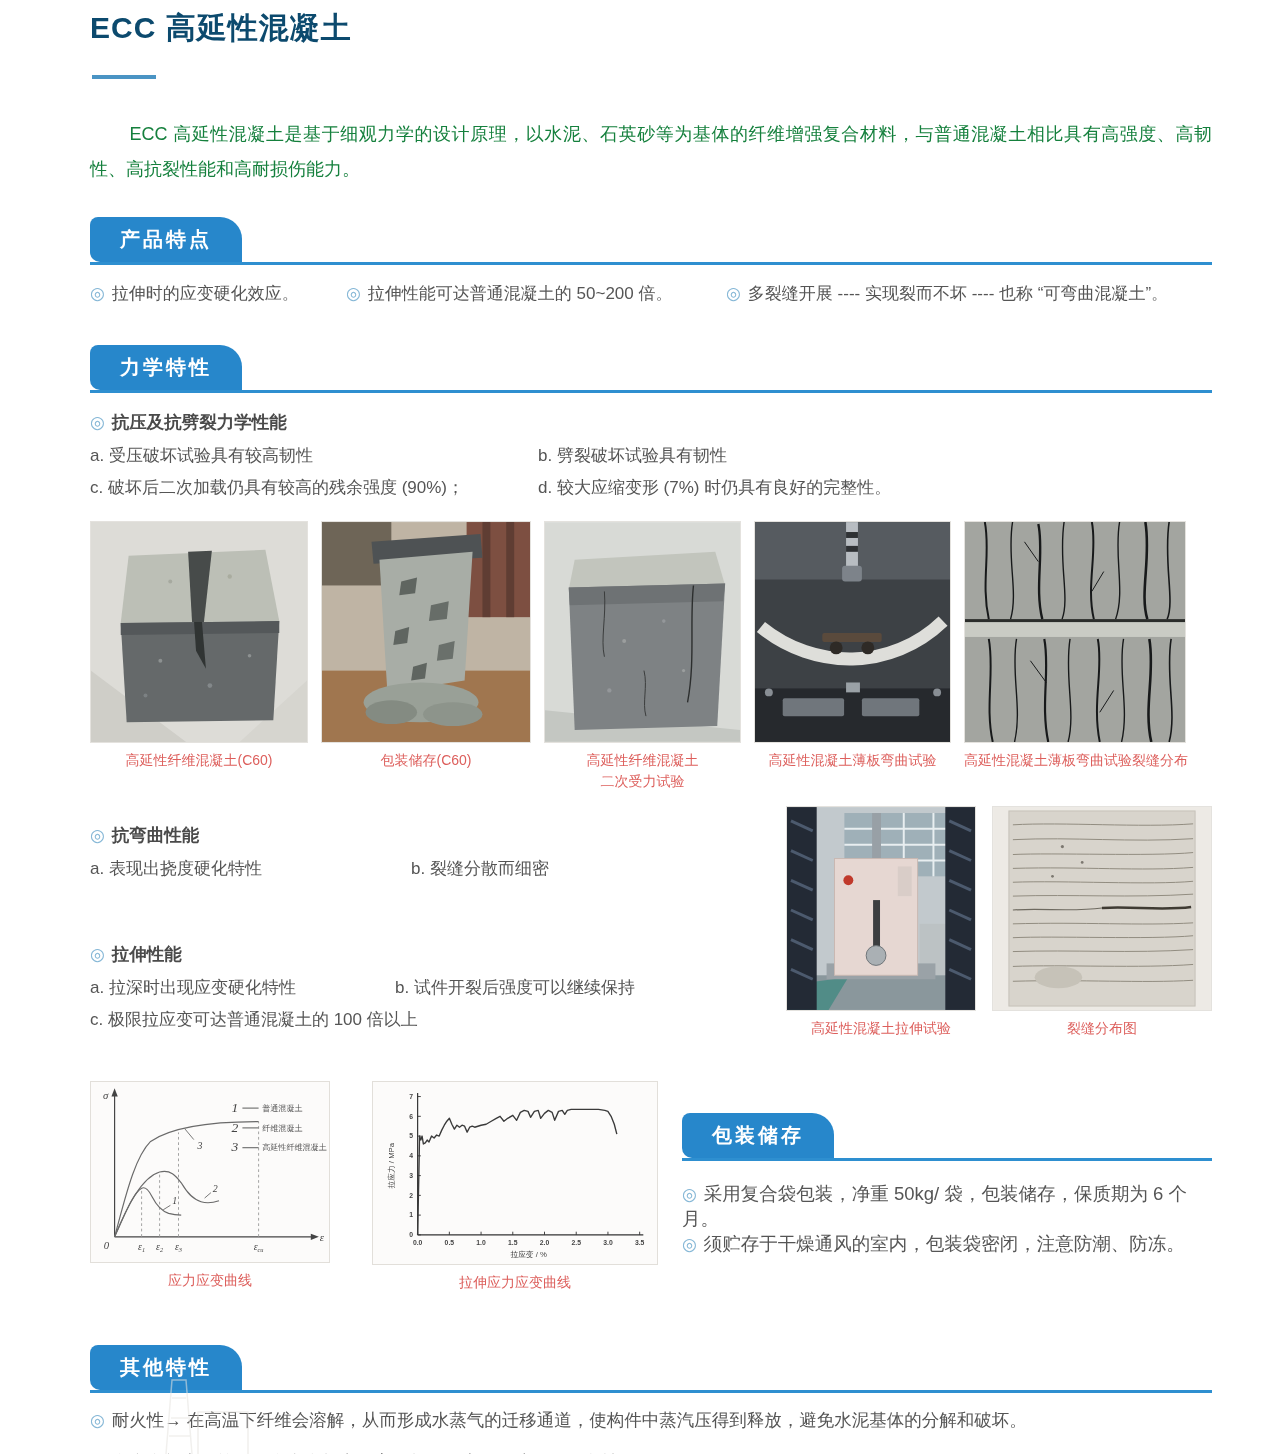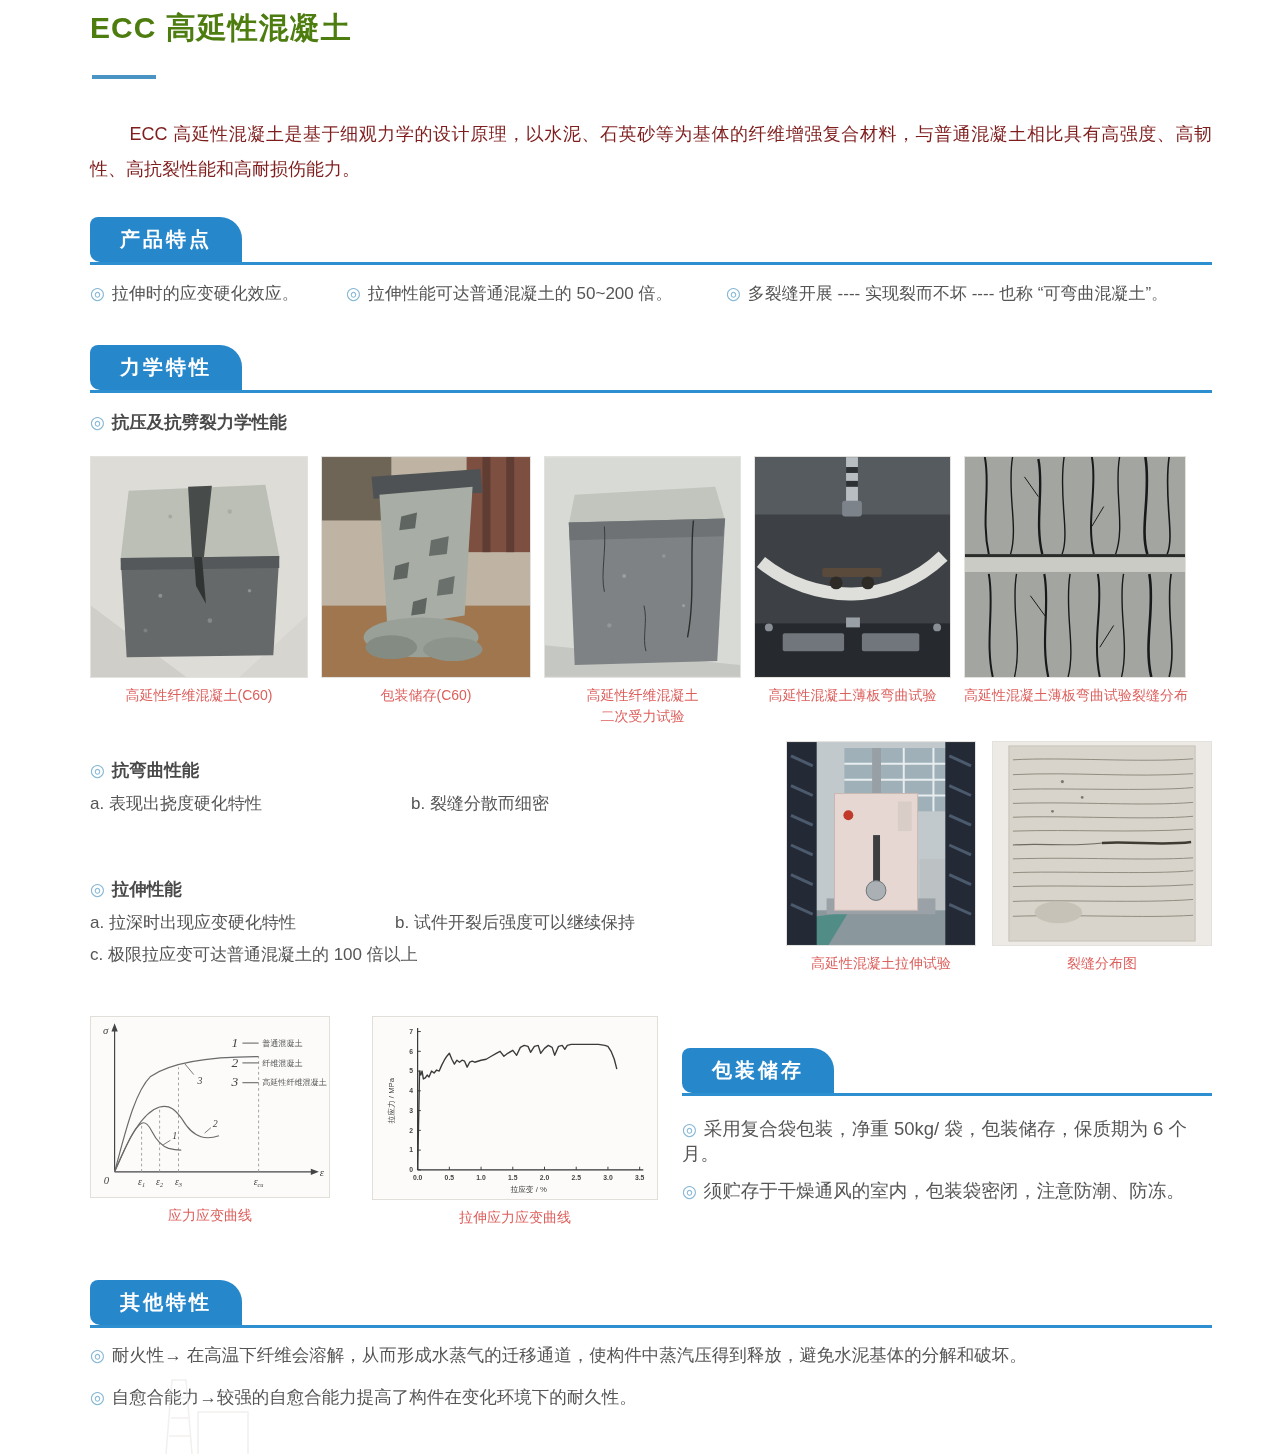--- a/index.html
+++ b/index.html
@@ -1,22 +1,22 @@
 <!DOCTYPE html>
 <html><head>
 <meta charset="utf-8">
 <style>
   * { box-sizing: border-box; }
   body { margin:0; background:#ffffff; font-family:"Liberation Sans","DejaVu Sans",sans-serif; }
   .page { position:relative; width:1279px; height:1454px; padding:8px 67px 0 90px; overflow:hidden; background:#fff; }
 
-  .doc-title { margin:0; font-size:30px; font-weight:700; color:#4d7c0f; letter-spacing:1px; }
+  .doc-title { margin:0; font-size:30px; font-weight:700; color:#0c4a6e; letter-spacing:1px; }
   .title-underline { width:64px; height:4px; background:#4a94c4; margin:26px 0 0 2px; }
 
-  .intro { margin:38px 0 0 0; width:1122px; font-size:18px; line-height:1.95; color:#7f1d1d; text-indent:2.2em; text-align:justify; }
+  .intro { margin:38px 0 0 0; width:1122px; font-size:18px; line-height:1.95; color:#15803d; text-indent:2.2em; text-align:justify; }
 
   .section-header { border-bottom:3px solid #2e8fd0; margin-top:0; line-height:0; }
   .header-tab { display:inline-block; background:#2787cb; color:#fff; font-size:20px; font-weight:700;
                 padding:10px 30px 11px 30px; border-radius:8px 22px 0 10px; letter-spacing:3px; line-height:1.2; }
 
   .bullet-icon { color:#85b7d6; margin-right:7px; font-size:17px; }
   .features-row { display:flex; margin-top:17px; font-size:17px; color:#555; }
   .features-row .f1 { width:256px; }
   .features-row .f2 { width:380px; }
 
@@ -35,21 +35,21 @@
   .mid { display:flex; margin-top:14px; }
   .mid-left { width:712px; }
   .tension-block { margin-top:62px; }
   .mid-right { display:flex; gap:16px; padding-top:0; }
 
   .charts-packaging { display:flex; margin-top:42px; }
   .charts { display:flex; gap:42px; }
   .chart-figure svg { background:#fcfbfa; border:1px solid #e2dfda; }
   .packaging { margin-left:24px; flex:1; padding-top:32px; }
   .pack-bullets { margin-top:20px; font-size:18.5px; color:#555; }
-  .pack-bullets div { margin-top:12px; }
+  .pack-bullets div { }
 
   .other { margin-top:52px; }
   .other-bullets { margin-top:12px; font-size:17.5px; color:#555; }
   .other-bullets div { margin-top:13px; line-height:1.65; }
 
   .chart-axis-text { font-family:"Liberation Serif","DejaVu Serif",serif; font-style:italic; fill:#444; }
   .chart-label { fill:#555; }
 
   .watermark { position:absolute; left:138px; top:1372px; opacity:0.55; }
 </style>
@@ -70,20 +70,26 @@
     <span class="f1"><span class="bullet-icon">◎</span><span>拉伸时的应变硬化效应。</span></span>
     <span class="f2"><span class="bullet-icon">◎</span><span>拉伸性能可达普通混凝土的 50~200 倍。</span></span>
     <span class="f3"><span class="bullet-icon">◎</span><span>多裂缝开展 ---- 实现裂而不坏 ---- 也称 “可弯曲混凝土”。</span></span>
   </div>
 
   <div class="mech">
     <div class="section-header">
       <span class="header-tab">力学特性</span>
     </div>
     <div class="sub-title"><span class="bullet-icon">◎</span><span>抗压及抗劈裂力学性能</span></div>
+    <div class="grid-ab">
+      <span>a. 受压破坏试验具有较高韧性</span>
+      <span>b. 劈裂破坏试验具有韧性</span>
+      <span>c. 破坏后二次加载仍具有较高的残余强度 (90%)；</span>
+      <span>d. 较大应缩变形 (7%) 时仍具有良好的完整性。</span>
+    </div>
 
     <div class="photos-row">
       <figure>
         <svg viewBox="0 0 218 222" width="218" height="222">
           <rect width="218" height="222" fill="#dddcd7"></rect>
           <path d="M0,150 L96,222 L0,222 Z" fill="#cfcec8"></path>
           <path d="M150,222 L218,160 L218,222 Z" fill="#d6d5cf"></path>
           <polygon points="38,34 176,28 190,100 30,102" fill="#bcbfb6"></polygon>
           <polygon points="30,102 190,100 184,200 36,202" fill="#65696a"></polygon>
           <polygon points="30,102 190,100 190,112 30,114" fill="#54585a"></polygon>

